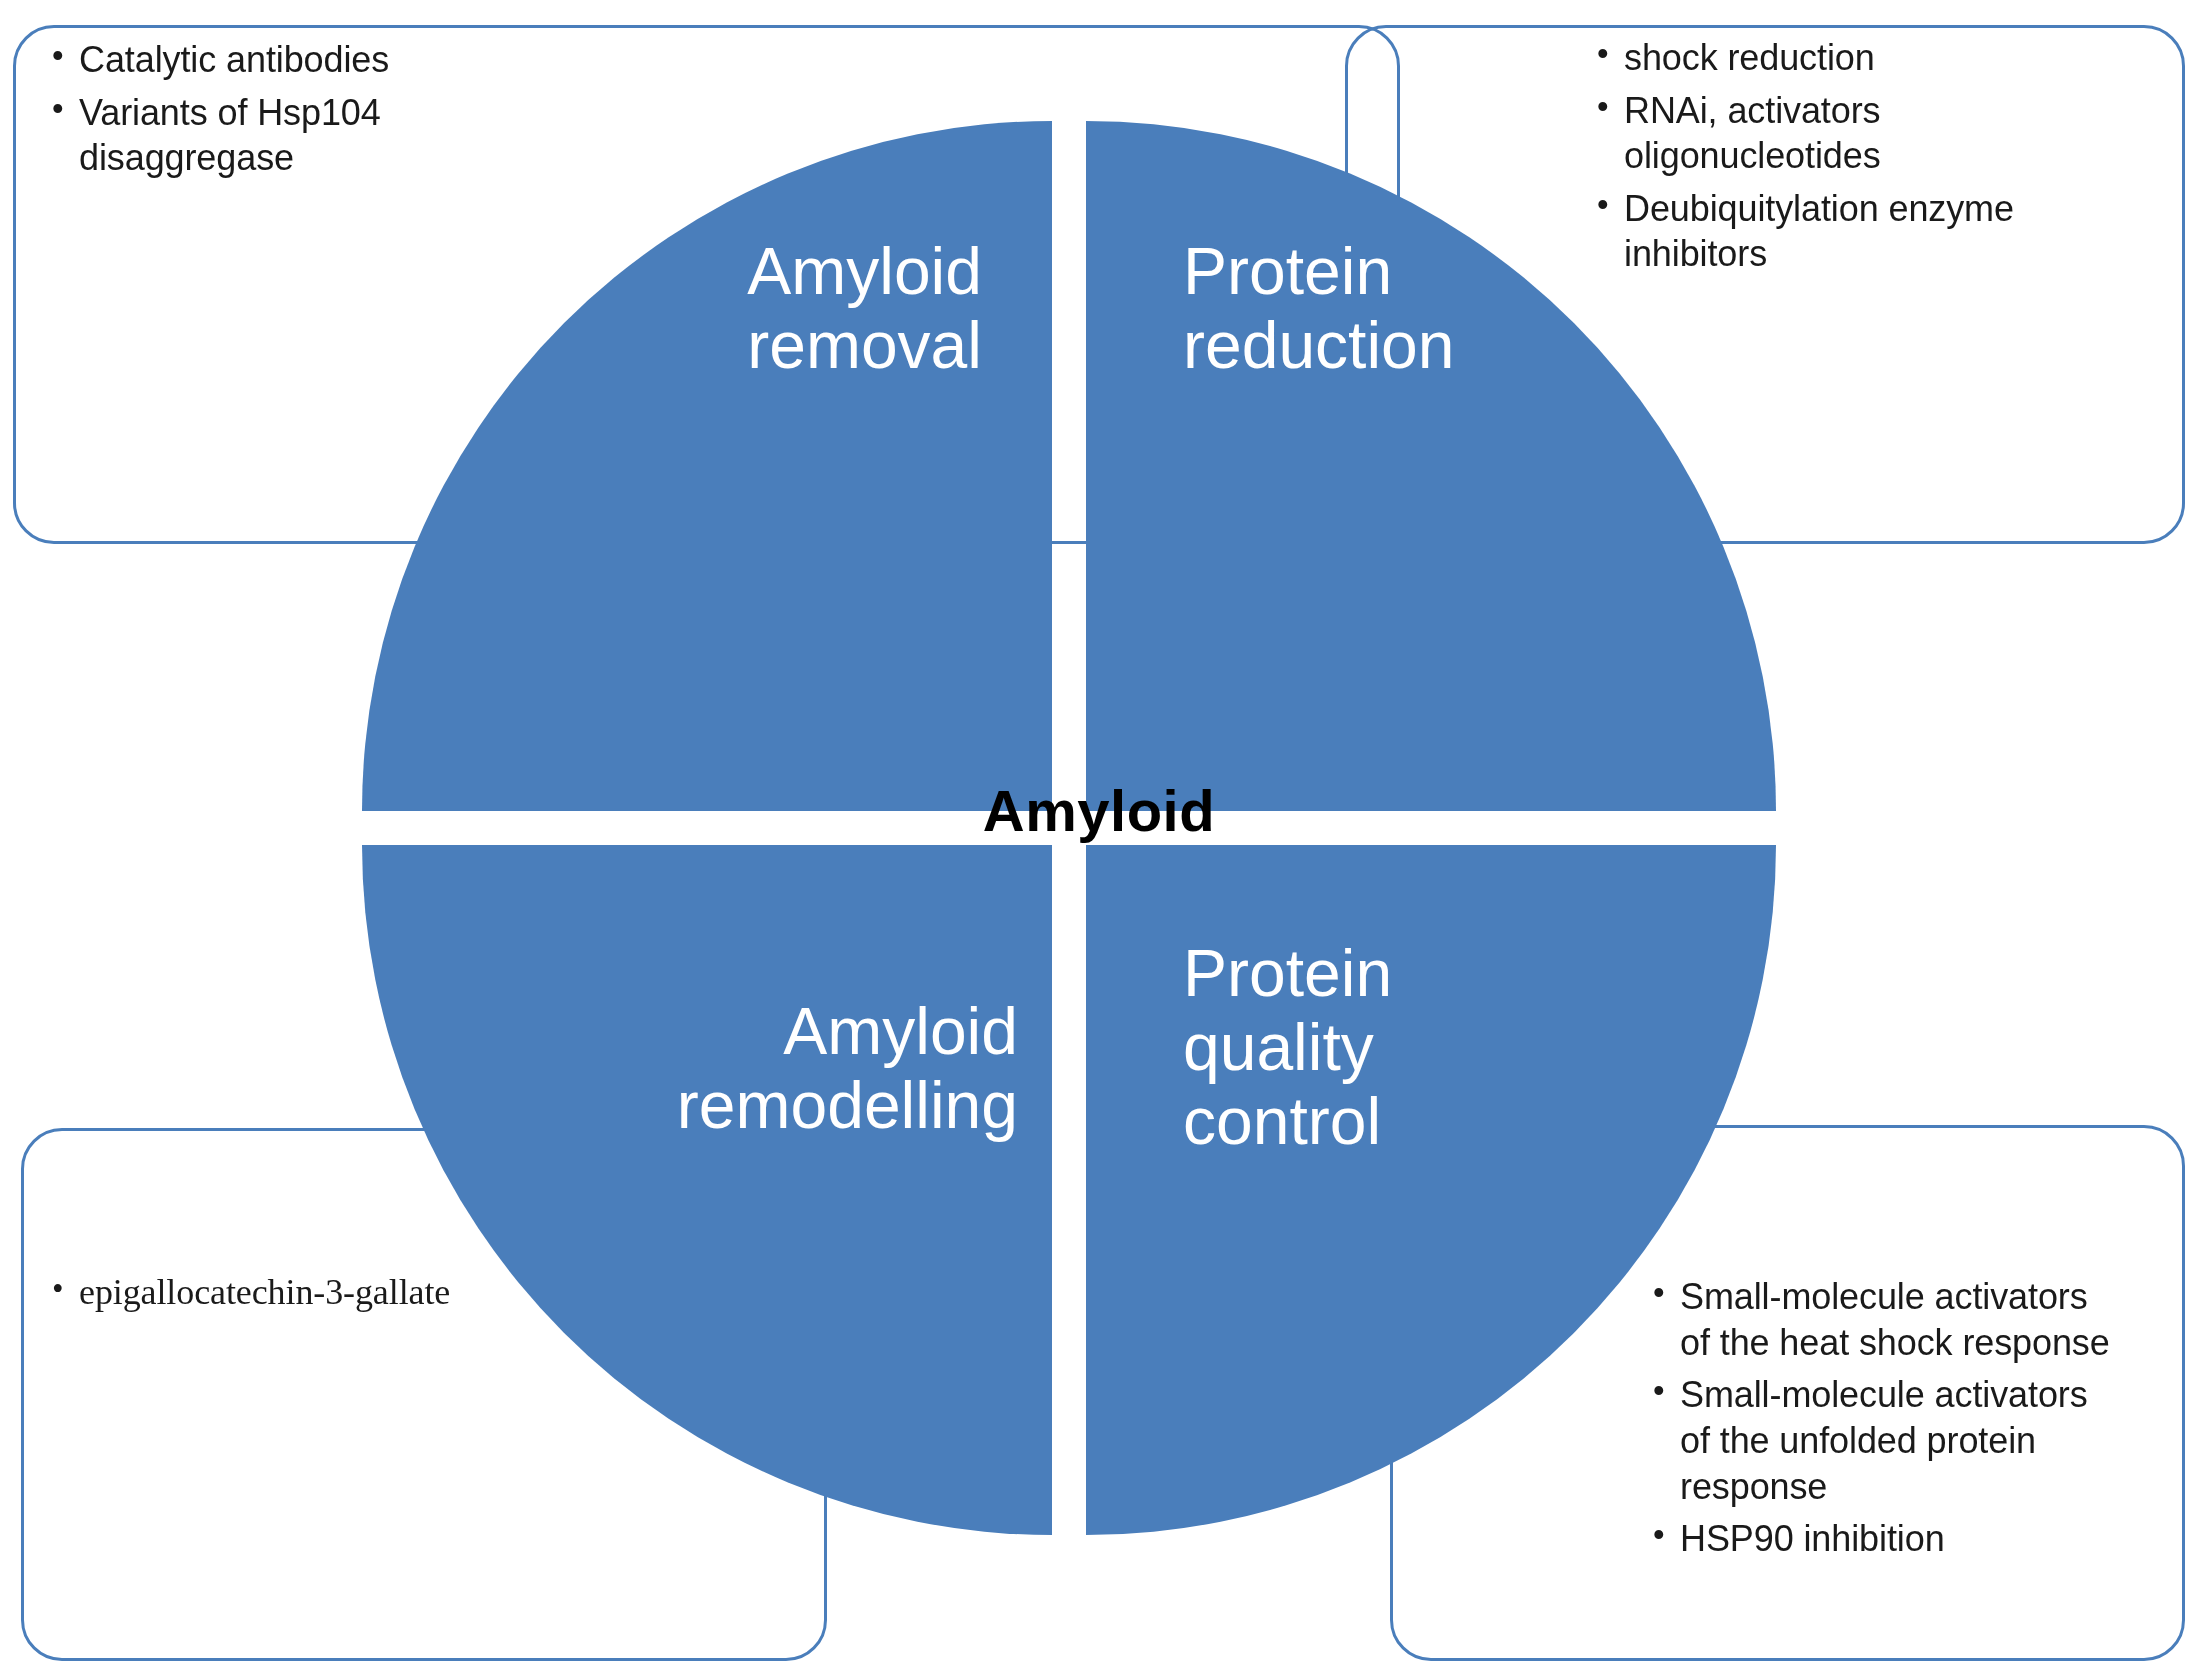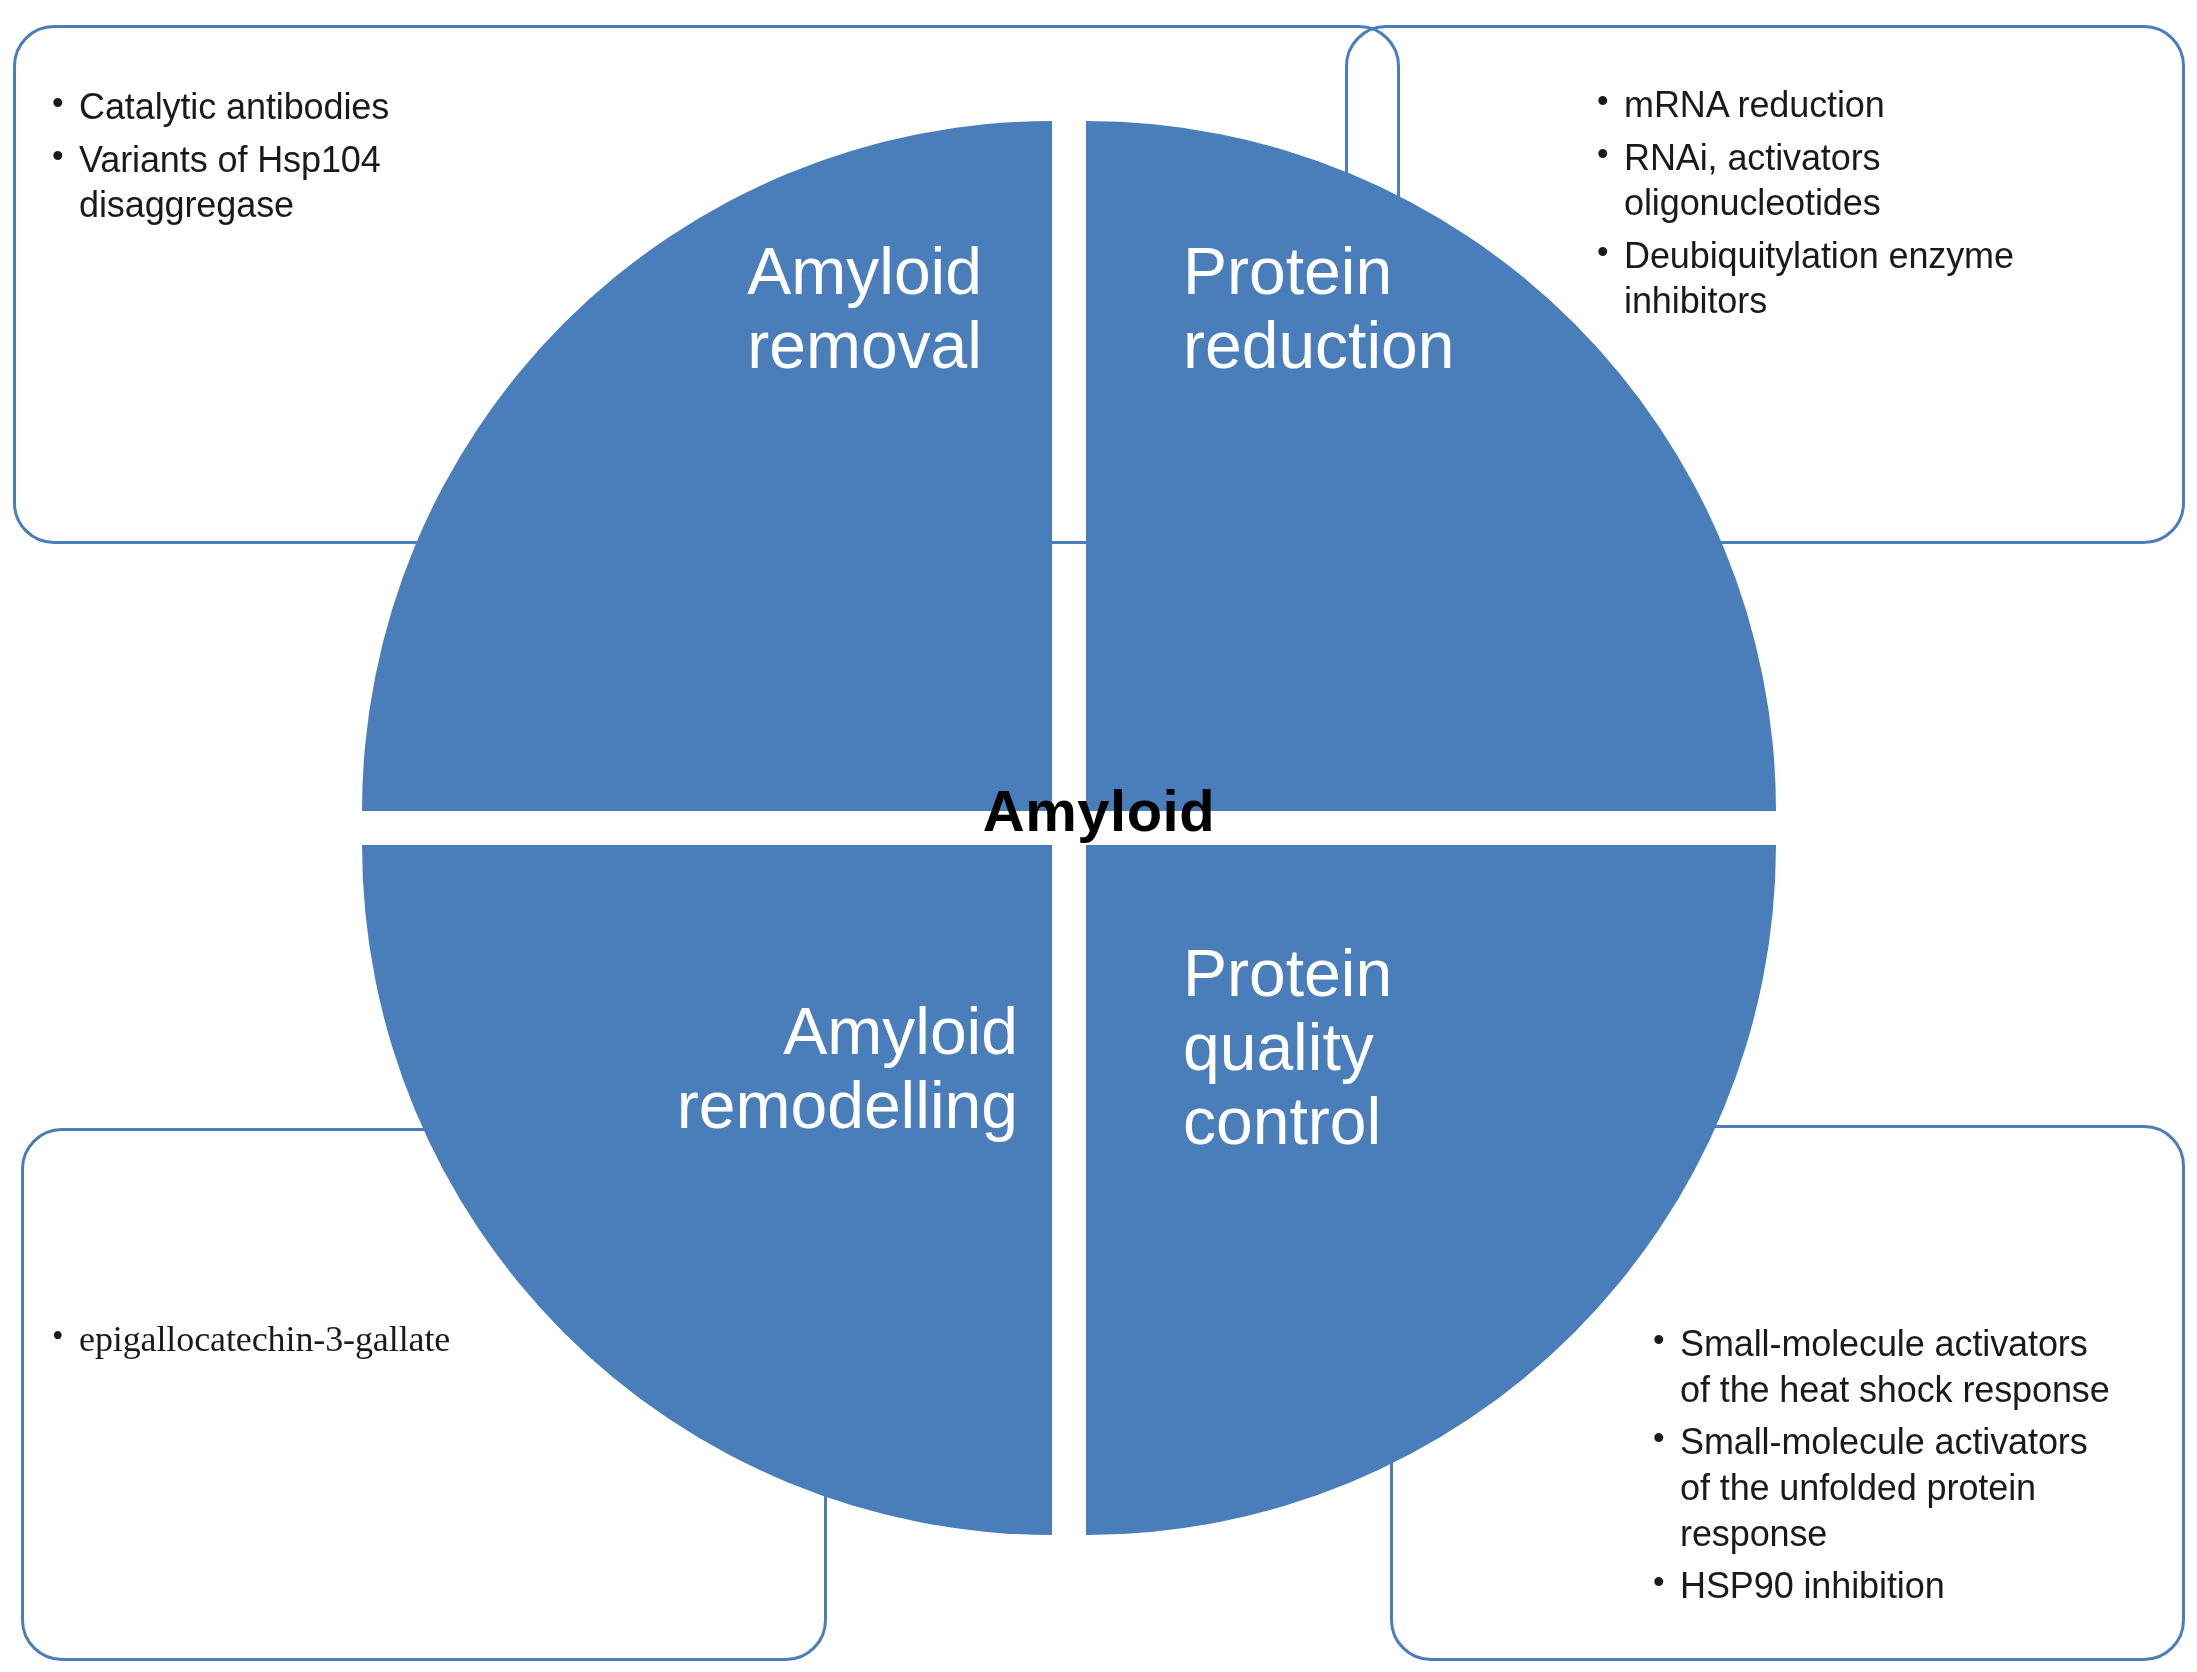--- a/index.html
+++ b/index.html
@@ -33,21 +33,20 @@
   .box-br { left: 1390px; top: 1125px; width: 795px;  height: 536px; }
 
   
   .bullets {
     position: absolute;
     z-index: 4;
     color: #1a1a1a;
     font-size: 36px;
     line-height: 1.27;
     letter-spacing: -0.1px;
-    margin-top: 47px;
   }
   .bullets .bullet {
     display: block;
     position: relative;
     padding-left: 29px;
     margin-bottom: 6.8px;
     white-space: pre-line;
   }
   .bullets .bullet::before {
     content: "\2022";
@@ -147,21 +146,21 @@
 
   <div class="center-label">Amyloid</div>
 
   <div class="bullets bullets-tl">
     <span class="bullet">Catalytic antibodies</span>
     <span class="bullet">Variants of Hsp104
 disaggregase</span>
   </div>
 
   <div class="bullets bullets-tr">
-    <span class="bullet">mRNA reduction</span>
+    <span class="bullet">shock reduction</span>
     <span class="bullet">RNAi, activators
 oligonucleotides</span>
     <span class="bullet"> Deubiquitylation enzyme
 inhibitors</span>
   </div>
 
   <div class="bullets bullets-bl">
     <span class="bullet">epigallocatechin-3-gallate</span>
   </div>
 

